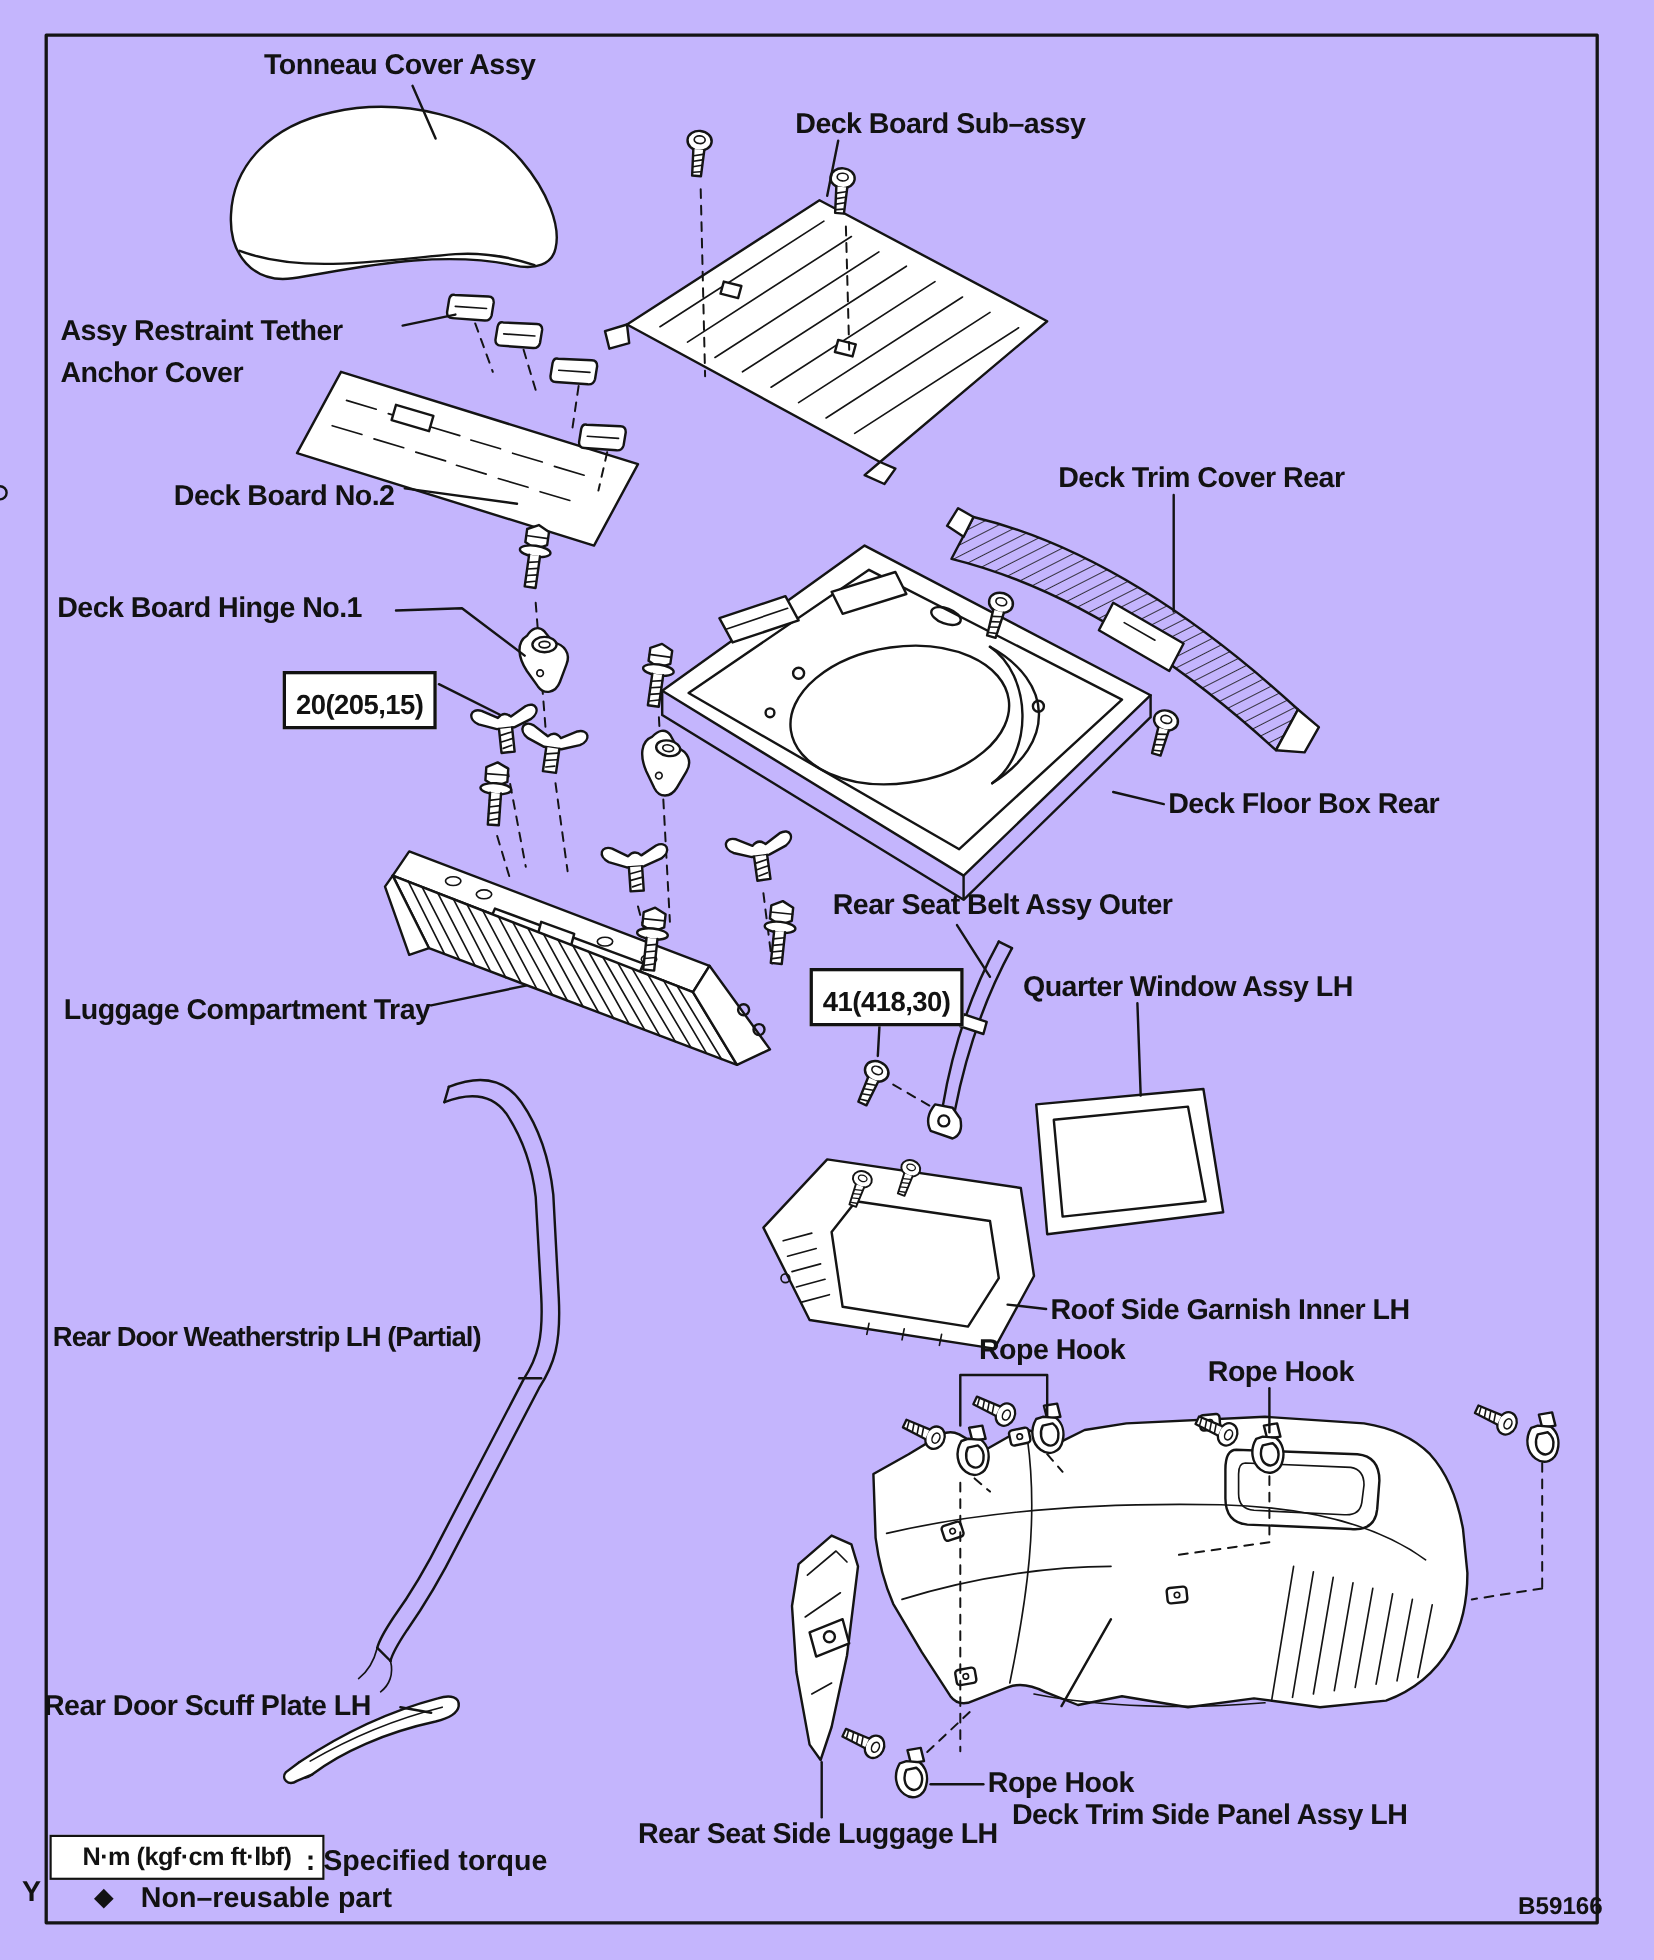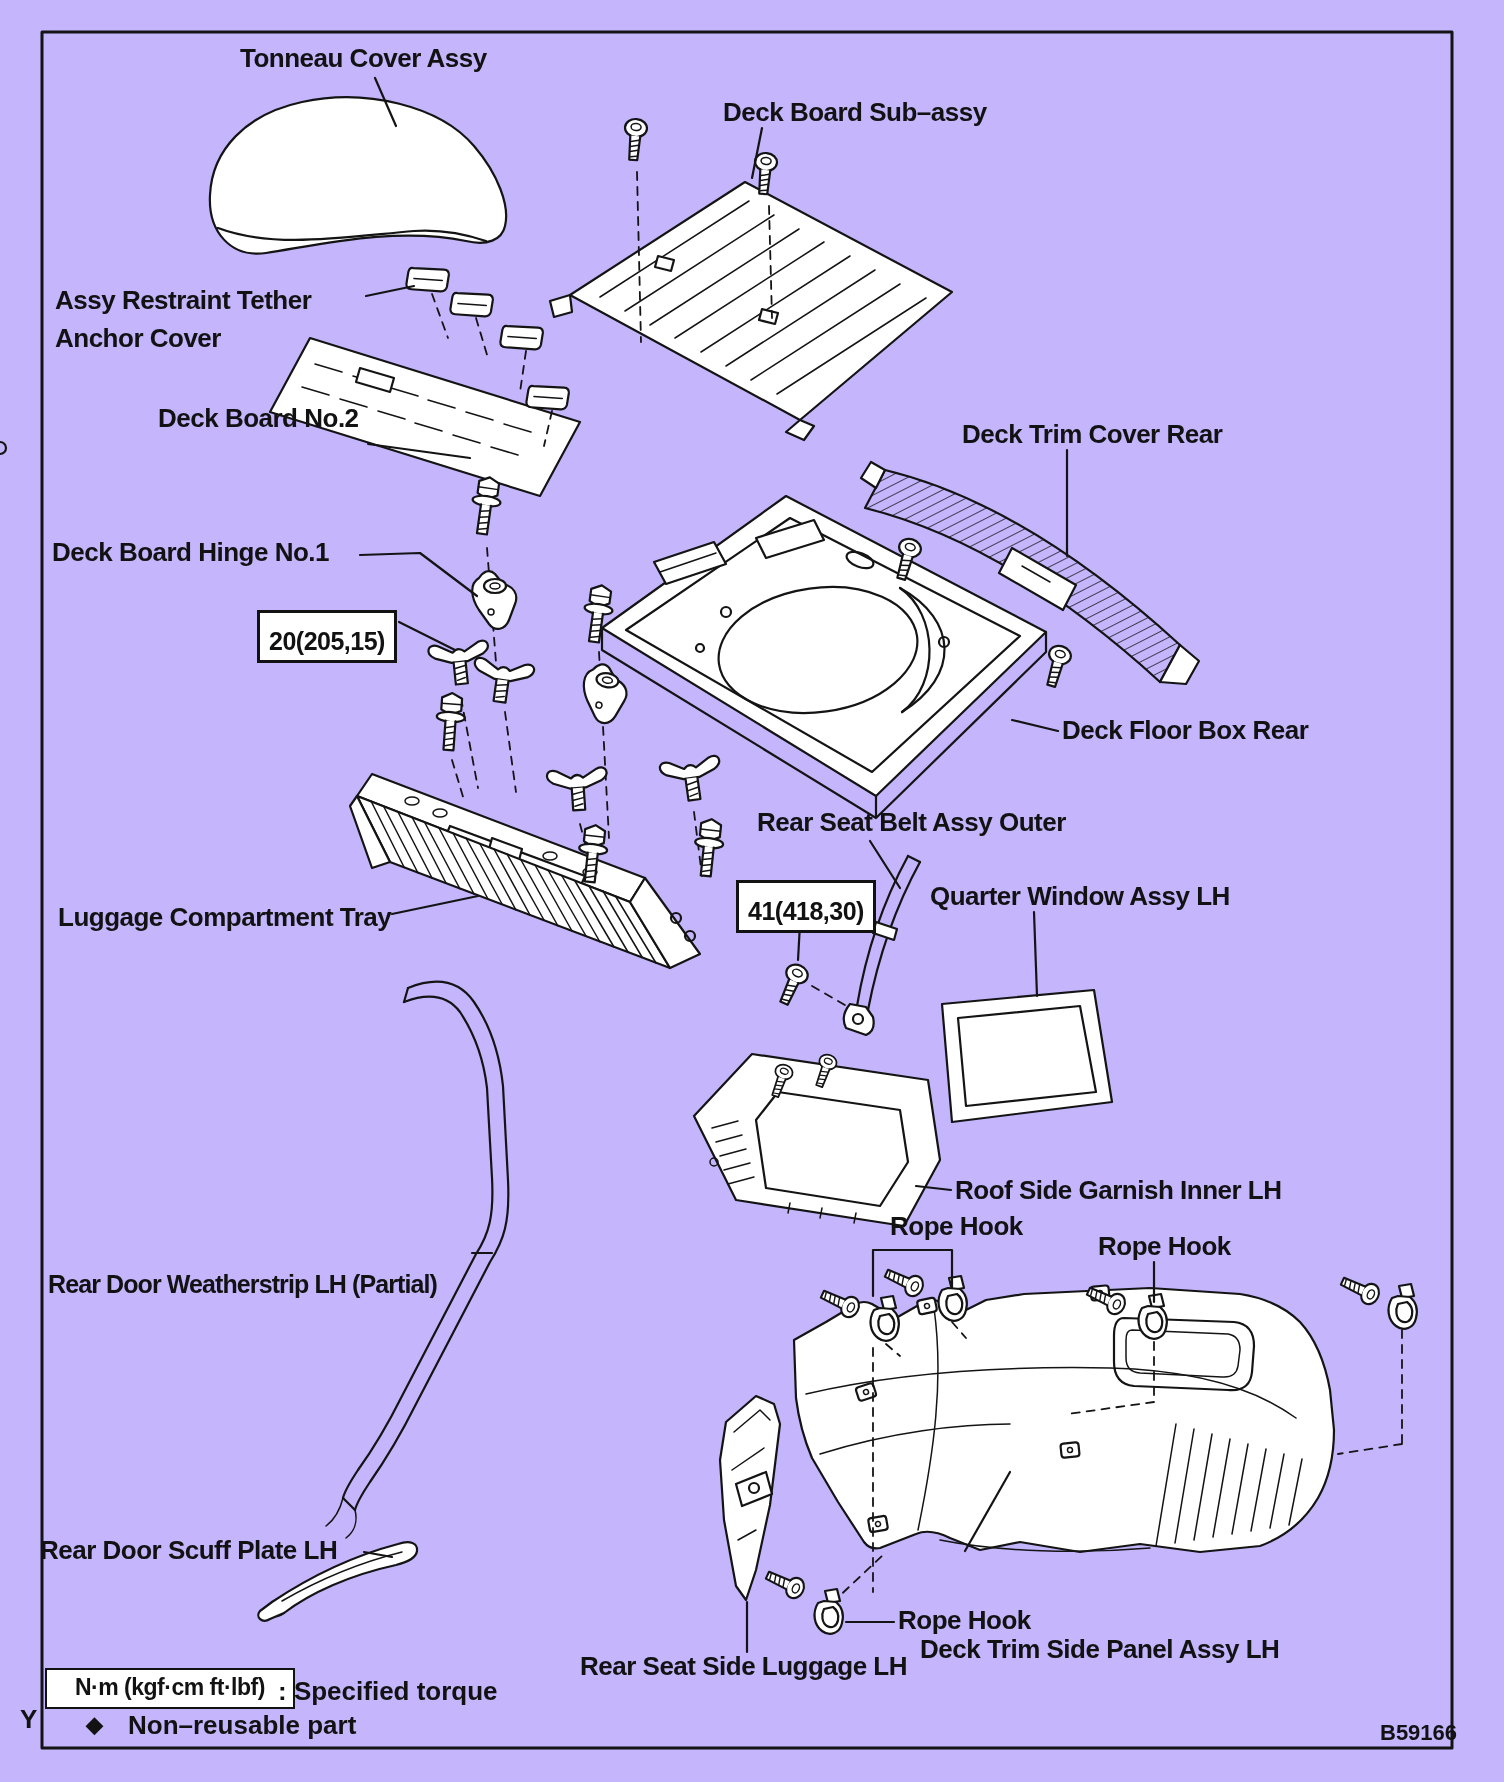--- a/index.html
+++ b/index.html
@@ -279,33 +279,33 @@
     <path d="M364,1552 L392,1557"></path>
     <path d="M747,1602 L747,1652"></path>
     <path d="M846,1622 L894,1622"></path>
   </g>
 </svg>
 
 <div class="lbl" style="left:240px;top:44px">Tonneau Cover Assy</div>
 <div class="lbl" style="left:723px;top:98px">Deck Board Sub–assy</div>
 <div class="lbl" style="left:55px;top:286px">Assy Restraint Tether</div>
 <div class="lbl" style="left:55px;top:324px">Anchor Cover</div>
-<div class="lbl" style="left:158px;top:404px">Deck Board No.2</div>
+<div class="lbl" style="left:158px;top:436px">Deck Board No.2</div>
 <div class="lbl" style="left:962px;top:420px">Deck Trim Cover Rear</div>
 <div class="lbl" style="left:52px;top:538px">Deck Board Hinge No.1</div>
 <div class="torque-box" style="left:257px;top:610px">20(205,15)</div>
 <div class="lbl" style="left:1062px;top:716px">Deck Floor Box Rear</div>
 <div class="lbl" style="left:757px;top:808px">Rear Seat Belt Assy Outer</div>
 <div class="torque-box" style="left:736px;top:880px">41(418,30)</div>
 <div class="lbl" style="left:930px;top:882px">Quarter Window Assy LH</div>
 <div class="lbl" style="left:58px;top:903px">Luggage Compartment Tray</div>
 <div class="lbl" style="left:955px;top:1176px">Roof Side Garnish Inner LH</div>
 <div class="lbl" style="left:890px;top:1212px">Rope Hook</div>
 <div class="lbl" style="left:1098px;top:1232px">Rope Hook</div>
-<div class="lbl small" style="left:48px;top:1270px">Rear Door Weatherstrip LH (Partial)</div>
+<div class="lbl small" style="left:48px;top:1202px">Rear Door Weatherstrip LH (Partial)</div>
 <div class="lbl" style="left:920px;top:1635px">Deck Trim Side Panel Assy LH</div>
 <div class="lbl" style="left:898px;top:1606px">Rope Hook</div>
 <div class="lbl" style="left:40px;top:1536px">Rear Door Scuff Plate LH</div>
 <div class="lbl" style="left:580px;top:1652px">Rear Seat Side Luggage LH</div>
 
 <div class="legend-box" style="left:45px;top:1668px">N·m (kgf·cm ft·lbf)</div>
 <div class="footnote" style="left:278px;top:1678px">: Specified torque</div>
 <div class="footnote" style="left:86px;top:1714px;font-size:22px">◆</div>
 <div class="footnote" style="left:128px;top:1712px">Non–reusable part</div>
 <div class="footnote" style="left:20px;top:1706px">Y</div>

